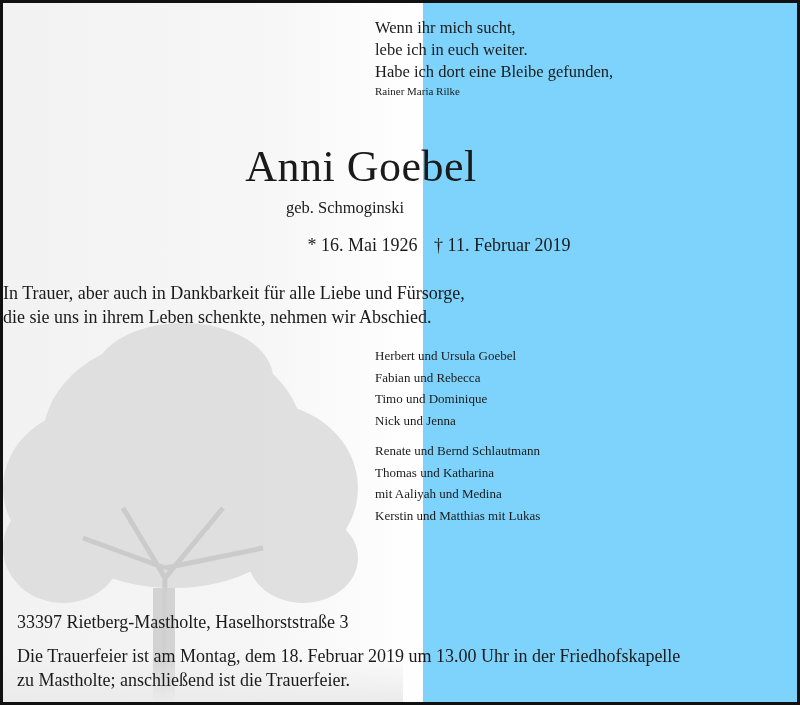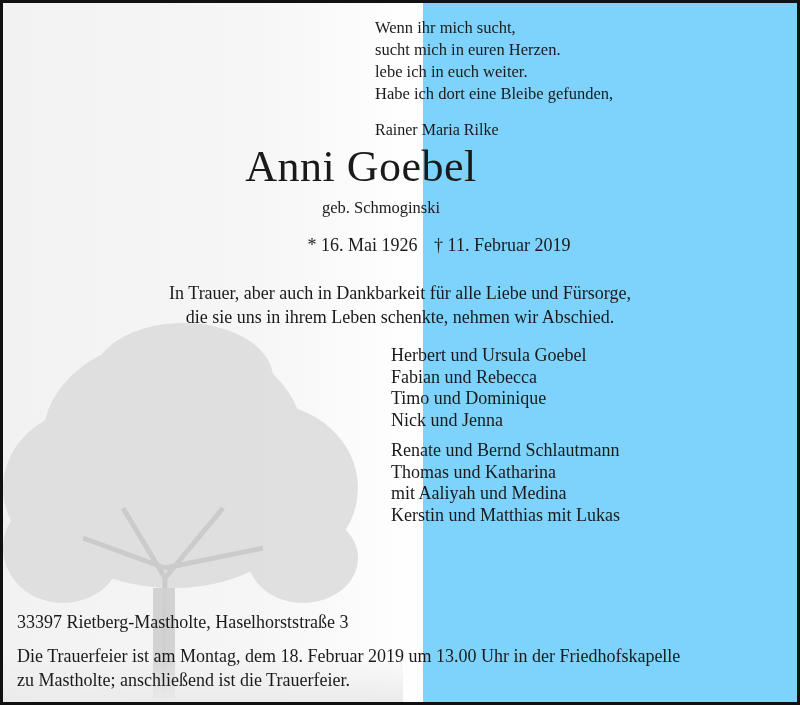--- a/index.html
+++ b/index.html
@@ -12,27 +12,27 @@
     .bgfade {
       position: absolute; left: 0; top: 0; width: 420px; height: 699px;
       background: linear-gradient(to right, #f2f2f2 0%, #f6f6f6 60%, #ffffff 100%);
     }
     .tree { position: absolute; left: 0; top: 315px; width: 360px; height: 384px; }
     .ground {
       position: absolute; left: 0; bottom: 0; width: 400px; height: 50px;
       background: linear-gradient(to bottom, rgba(235,235,235,0) 0%, #ebebeb 100%);
     }
     .poem { position: absolute; left: 372px; top: 14px; font-size: 16.5px; line-height: 22px; }
-    .poem .author { font-size: 16px; line-height: 16px; margin-top: 17px; }
+    .poem .author { font-size: 11px; line-height: 16px; margin-top: 0px; }
     .name { position: absolute; left: 0; width: 716px; top: 138px; text-align: center; font-size: 44px; line-height: 52px; letter-spacing: 0.5px; }
-    .maiden { position: absolute; left: 0; width: 684px; top: 195px; text-align: center; font-size: 16.5px; margin-left: 36px; }
+    .maiden { position: absolute; left: 0; width: 684px; top: 195px; text-align: center; font-size: 16.5px; }
     .dates { position: absolute; left: 0; width: 794px; top: 232px; text-align: center; font-size: 18px; padding-left: 39px; }
     .dates .cross { margin-left: 12px; }
-    .intro { position: absolute; left: 0; width: 794px; top: 278px; text-align: center; font-size: 18px; line-height: 24px; }
-    .mourners { position: absolute; left: 372px; top: 342px; font-size: 18px; line-height: 21.5px; margin-left: 16px; }
+    .intro { position: absolute; left: 0; width: 794px; top: 278px; text-align: left; font-size: 18px; line-height: 24px; }
+    .mourners { position: absolute; left: 372px; top: 342px; font-size: 13px; line-height: 21.5px; }
     .group { margin-bottom: 9px; }
     .address { position: absolute; left: 14px; top: 609px; font-size: 18px; }
     .service { position: absolute; left: 14px; top: 641px; font-size: 18px; line-height: 24px; }
   </style>
 </head>
 <body>
 
 <div class="frame">
   <div class="bgfade"></div>
   <svg class="tree" viewBox="0 0 360 384">
@@ -47,21 +47,20 @@
     </g>
     <g stroke="#c9c9c9" stroke-width="5" fill="none" opacity="0.9">
       <path d="M160 384 L162 260 L120 190 M162 260 L220 190 M162 250 L80 220 M162 250 L260 230"></path>
     </g>
     <rect x="150" y="270" width="22" height="114" fill="#cfcfcf" opacity="0.9"></rect>
   </svg>
   <div class="ground"></div>
 
   <div class="poem">
     <div>Wenn ihr mich sucht,</div>
-    <div>sucht mich in euren Herzen.</div>
     <div>lebe ich in euch weiter.</div>
     <div>Habe ich dort eine Bleibe gefunden,</div>
     <div class="author">Rainer Maria Rilke</div>
   </div>
 
   <div class="name">Anni Goebel</div>
   <div class="maiden">geb. Schmoginski</div>
   <div class="dates">
     <span>* 16. Mai 1926</span>
     <span class="cross">† 11. Februar 2019</span>

